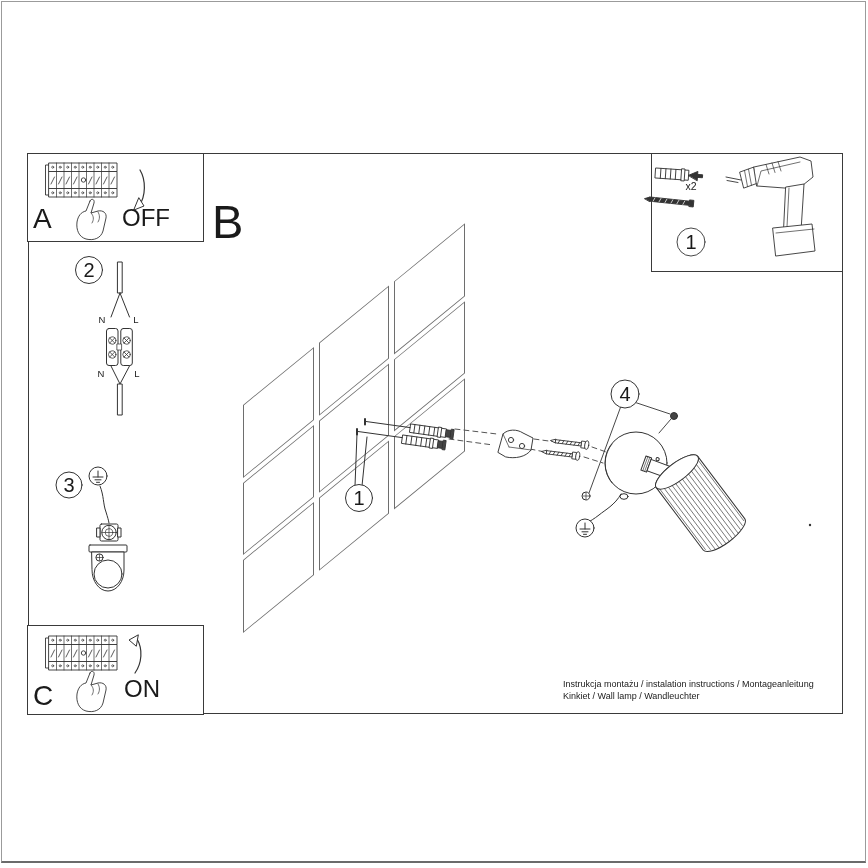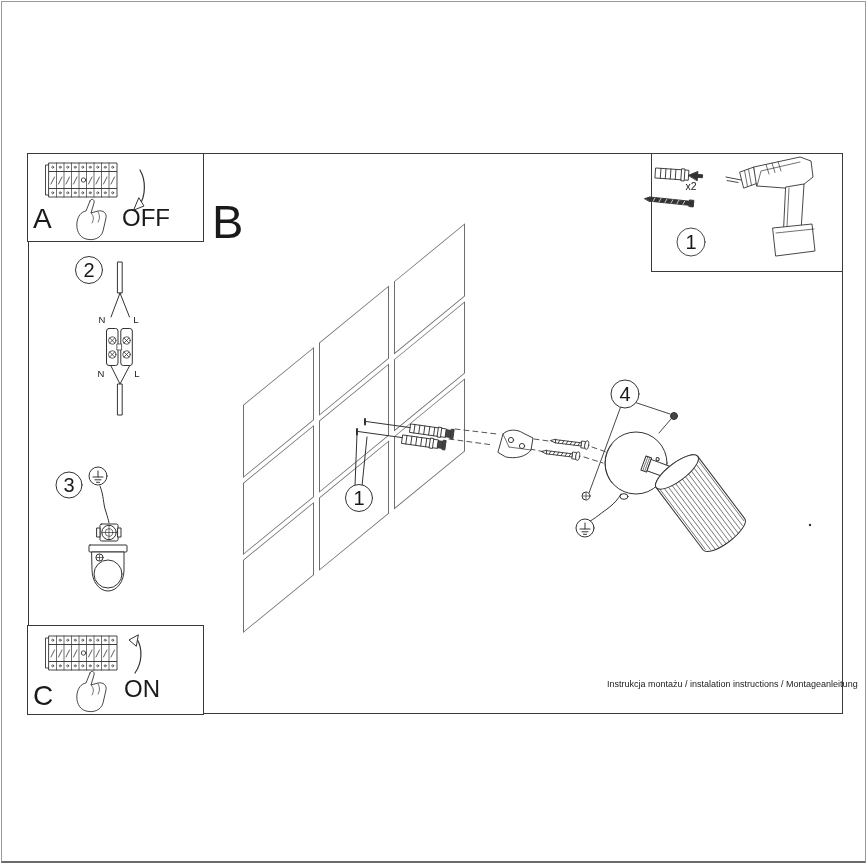--- a/index.html
+++ b/index.html
@@ -14,21 +14,21 @@
   .box-c{left:27px;top:625px;width:175px;height:88px;}
   .box-kit{left:651px;top:153px;width:190px;height:117px;}
   .wall{position:absolute;left:243px;top:405px;width:222px;height:228px;
        transform:skewY(-39.3deg);transform-origin:0 0;
        display:grid;grid-template-columns:1fr 1fr 1fr;grid-template-rows:1fr 1fr 1fr;gap:5px;}
   .wall .tile{border:1px solid #6e6e6e;background:#fff;}
   svg.art{position:absolute;left:0;top:0;z-index:5;}
   svg.art text{font-family:"Liberation Sans", sans-serif;fill:#1a1a1a;}
   .footer-text{position:absolute;left:563px;top:679px;width:285px;z-index:6;
        font-size:9px;line-height:11.5px;color:#1a1a1a;letter-spacing:0;}
-  .footer-text div{white-space:nowrap;margin-left:44px;}
+  .footer-text div{white-space:nowrap;}
 </style>
 </head>
 <body>
 
 <div class="page-border"></div>
 <div class="frame"></div>
 <div class="box box-a"></div>
 <div class="box box-c"></div>
 <div class="box box-kit"></div>
 
@@ -314,13 +314,14 @@
       <path d="M776,233 L814,229" fill="none" stroke-width="0.7"></path>
     </g>
     <circle cx="691" cy="242" r="14"></circle>
   </g>
   <text x="691" y="190" font-size="10.5" text-anchor="middle">x2</text>
   <text x="691" y="249" font-size="20" text-anchor="middle">1</text>
 </svg>
 
 <div class="footer-text">
   <div>Instrukcja montażu / instalation instructions / Montageanleitung</div>
+  <div>Kinkiet / Wall lamp / Wandleuchter</div>
 </div>
 
 </body></html>

